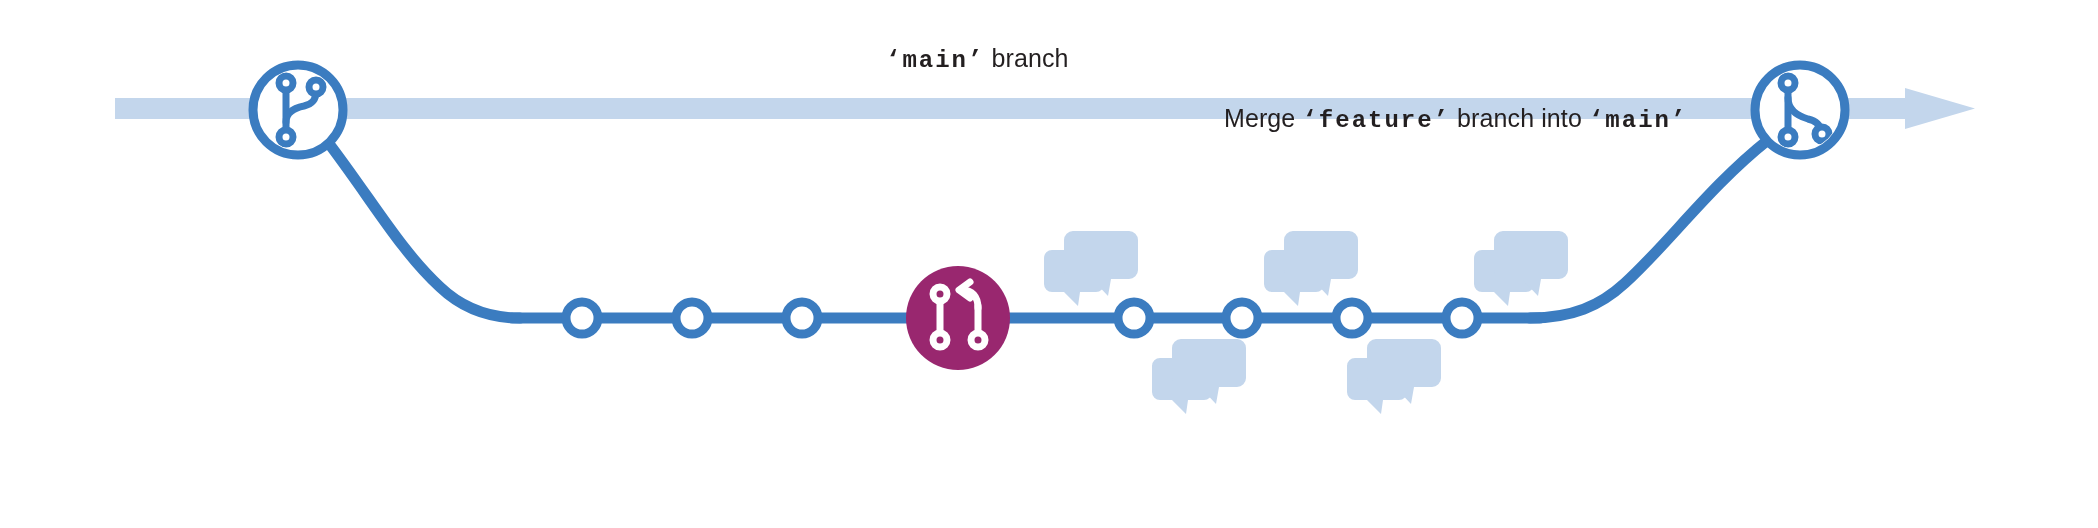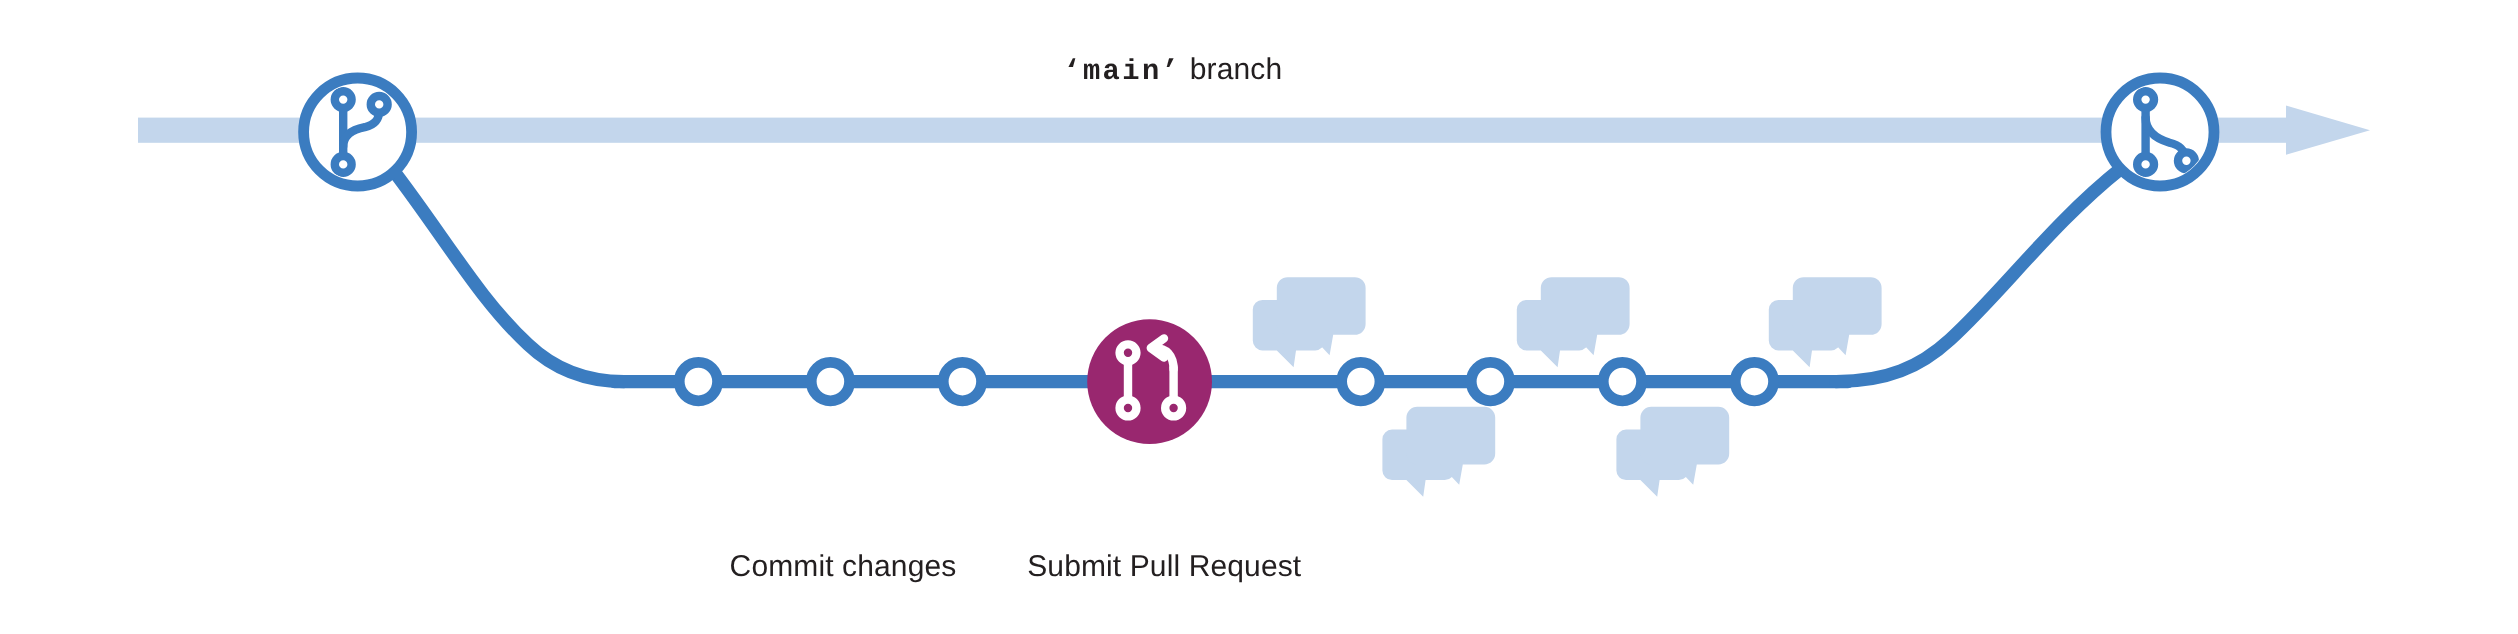--- a/index.html
+++ b/index.html
@@ -164,19 +164,23 @@
       </g>
     </g>
   </svg>
 
   <div class="label" id="label-main-branch">
     <span class="code sp"><span>‘</span><span>main</span><span>’</span></span>
     <span>branch</span>
   </div>
 
 
+  <div class="label" id="label-merge-branch">
+    <span>Merge</span>
+    <span class="code sp"><span>‘</span><span>feature</span><span>’</span></span>
+    <span>branch into</span>
+    <span class="code sp"><span>‘</span><span>main</span><span>’</span></span>
+  </div>
 
-  <div class="label" id="label-commit-changes">Commit changes</div>
 
-  <div class="label" id="label-submit-pr">Submit Pull Request</div>
 
 
 </div>
 
 </body></html>

